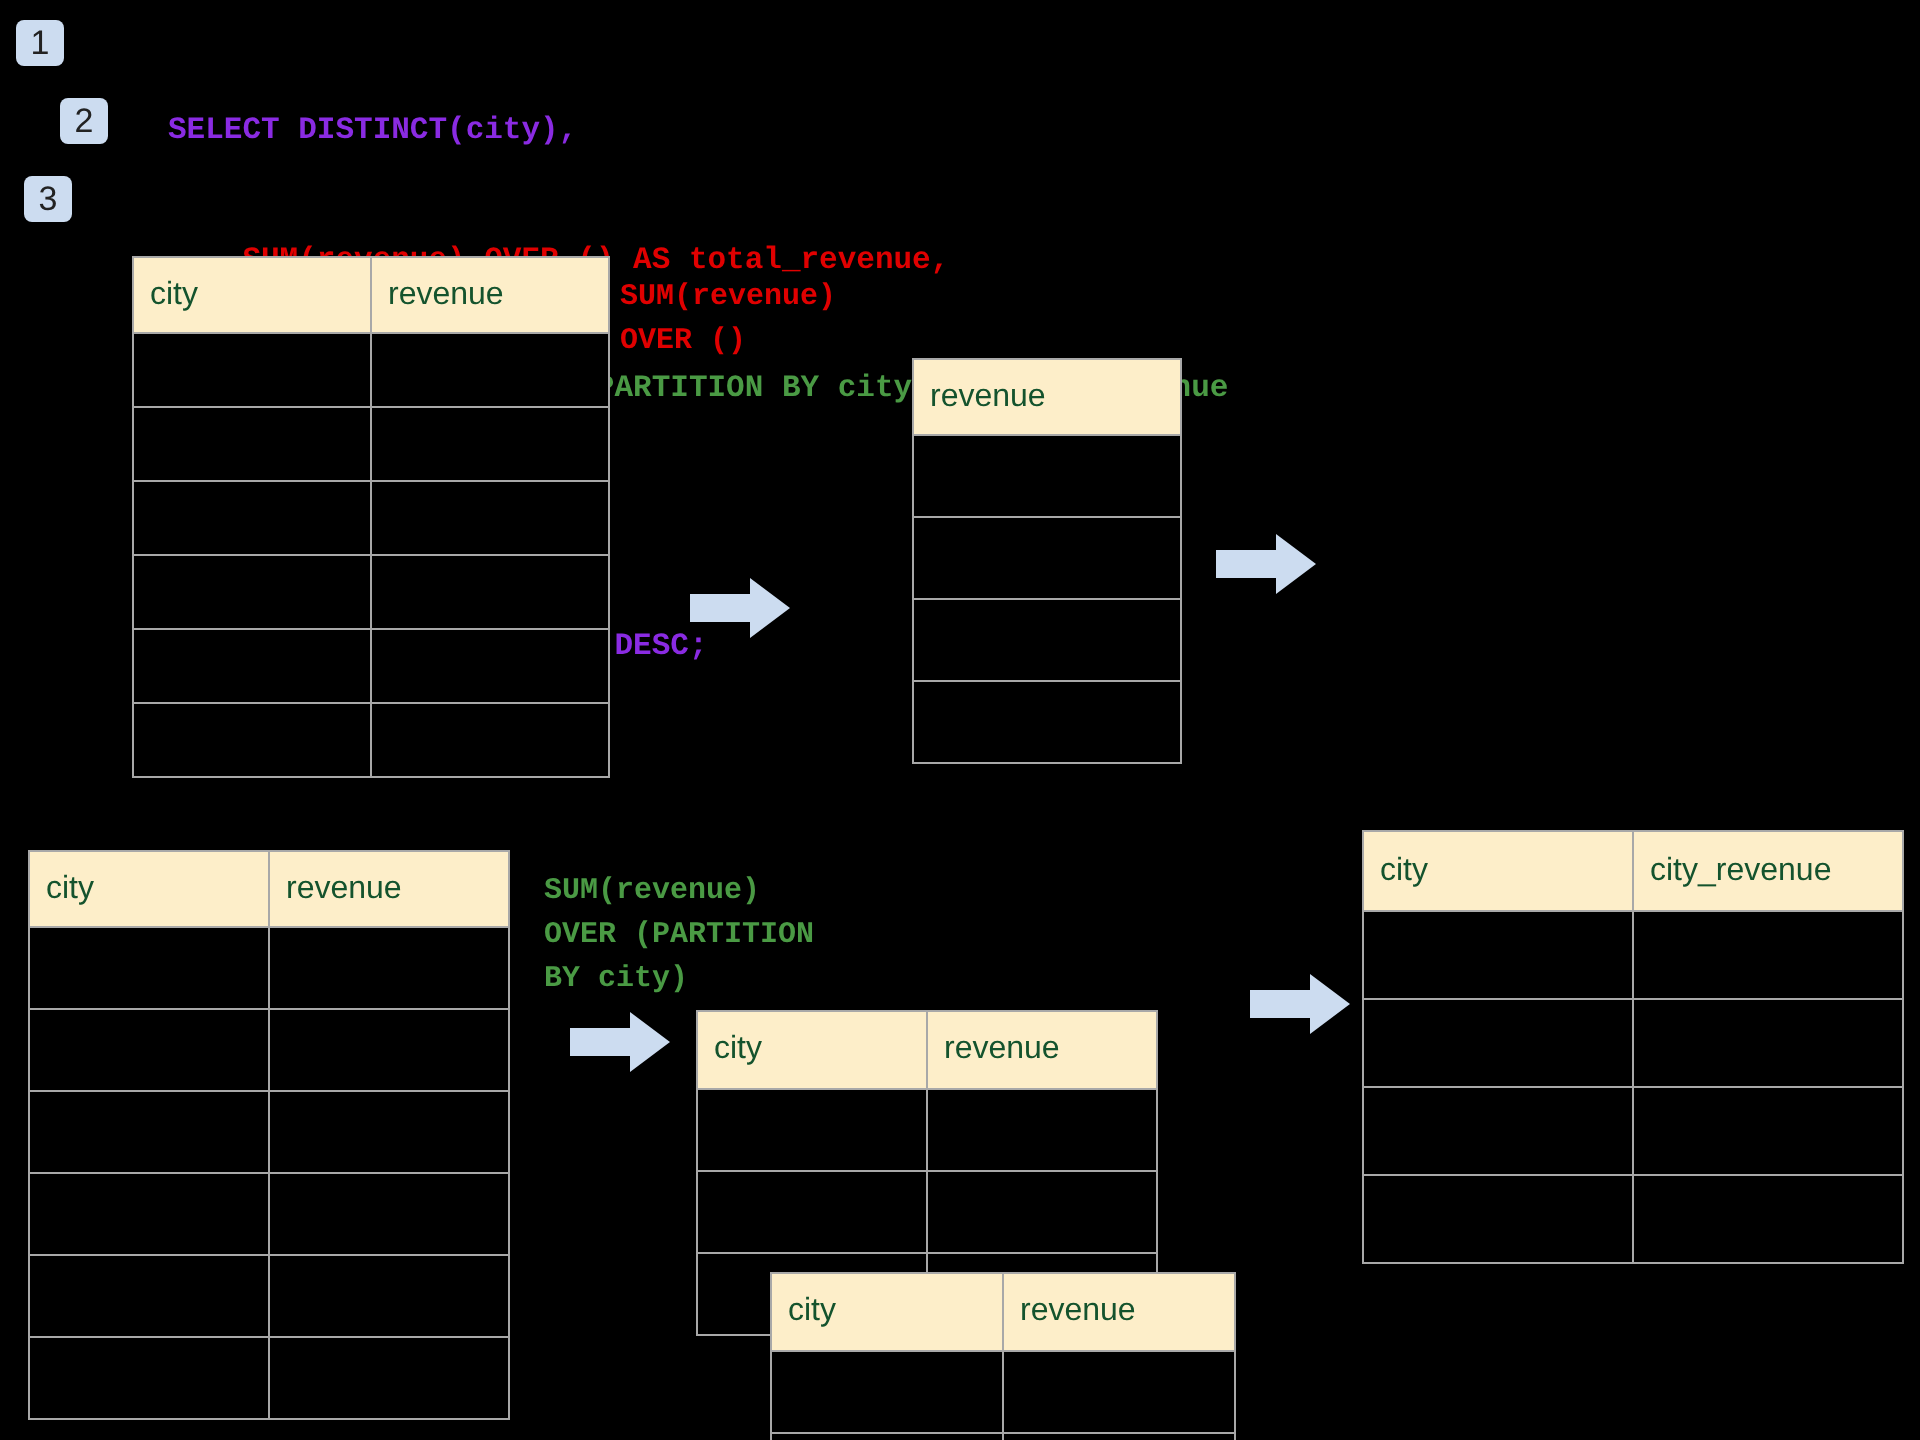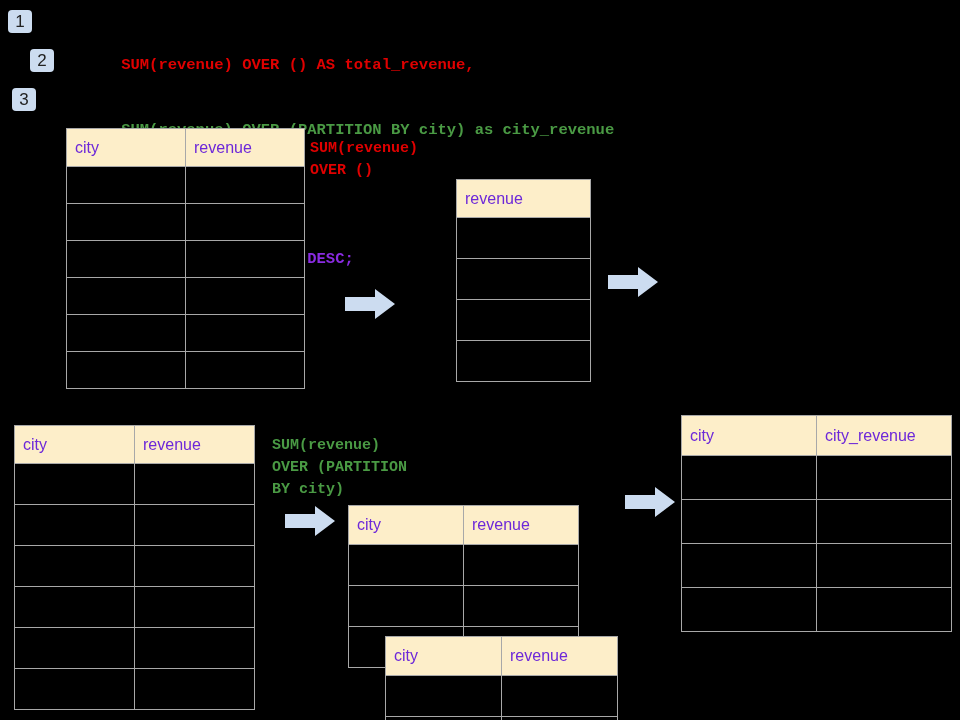--- a/index.html
+++ b/index.html
@@ -77,21 +77,21 @@
     background: #000000;
   }
   .tbl td {
     border: 1px solid #a8a8a8;
     padding: 0;
     background: #000000;
   }
   .tbl th {
     border: 1px solid #a8a8a8;
     background: #fdeec9;
-    color: #6d28d9;
+    color: #14532d;
     font-family: "Liberation Sans", sans-serif;
     font-weight: normal;
     font-size: 16px;
     text-align: left;
     padding: 0 0 0 8px;
   }
 
   
   .arrow {
     position: absolute;
@@ -100,20 +100,21 @@
 </head>
 <body>
 
 <div id="canvas">
 
   <div class="step-badge" style="left:8px;  top:10px;">1</div>
   <div class="step-badge" style="left:30px; top:49px;">2</div>
   <div class="step-badge" style="left:12px; top:88px;">3</div>
 
   <div class="sql-block" style="left:84px; top:12px;">
+    <span class="sql-line c-purple">SELECT DISTINCT(city),</span>
     <span class="sql-line c-red">    SUM(revenue) OVER () AS total_revenue,</span>
     <span class="sql-line c-green">    SUM(revenue) OVER (PARTITION BY city) as city_revenue</span>
     <span class="sql-line c-purple">  FROM rides</span>
     <span class="sql-line c-purple">  ORDER by city_revenue DESC;</span>
   </div>
 
 
   <div class="annot c-red" style="left:310px; top:138px;">SUM(revenue)
 OVER ()</div>
 

